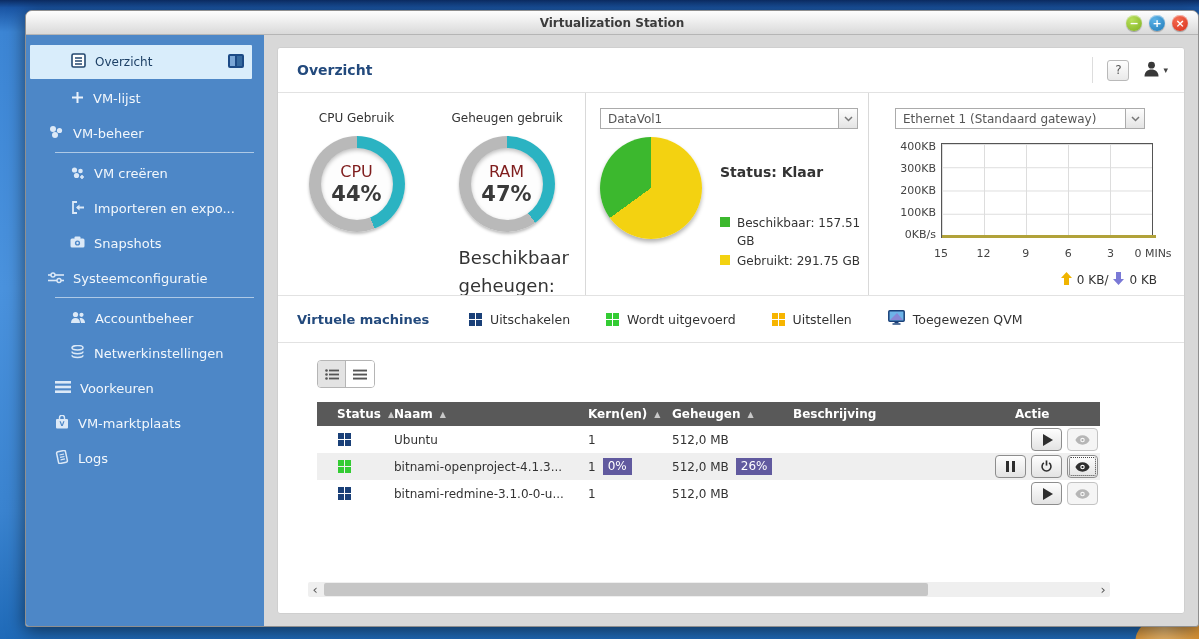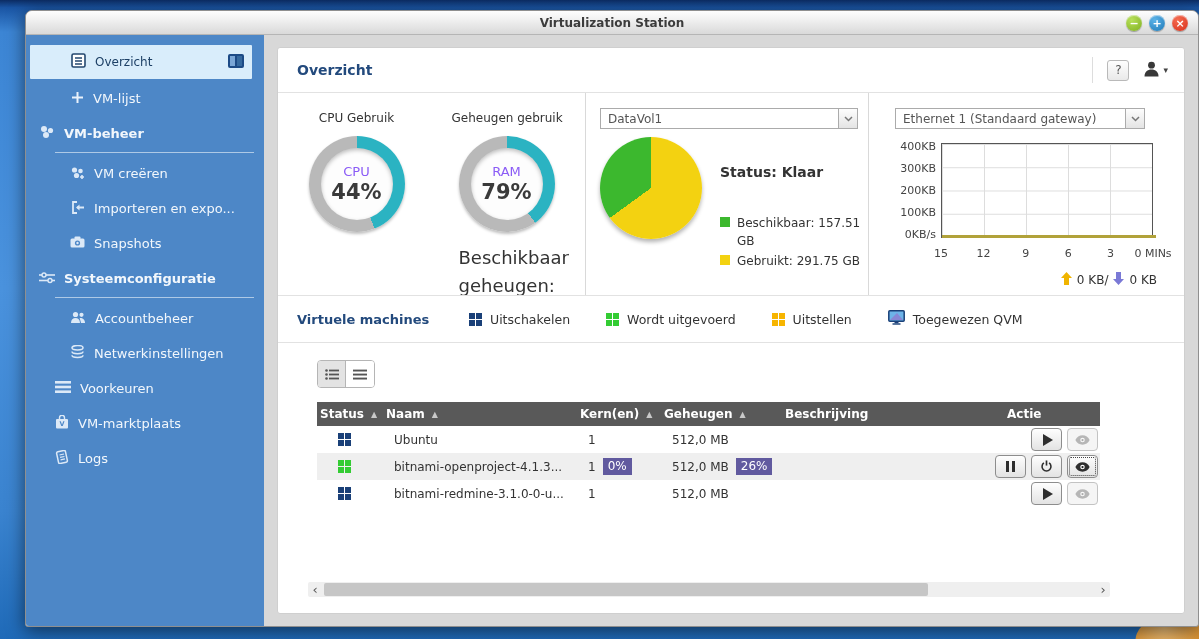--- a/index.html
+++ b/index.html
@@ -26,21 +26,21 @@
     box-shadow:inset 0 1px 1px rgba(255,255,255,.6), 0 1px 1px rgba(0,0,0,.3); }
   .wbtn.min { background:radial-gradient(circle at 35% 30%, #b8e05a, #7fb020); }
   .wbtn.max { background:radial-gradient(circle at 35% 30%, #5cb3e8, #1f7ab8); }
   .wbtn.close { background:radial-gradient(circle at 35% 30%, #f56c50, #d8301c); }
   .winbody { flex:1; display:flex; min-height:0; border-radius:0 0 3px 3px; overflow:hidden; }
   
   .sidebar { width:238px; flex:0 0 238px; background:#4d87c7; padding-top:10px; color:#fff; }
   .side-item { height:35px; display:flex; align-items:center; gap:9px; font-size:13px; color:#f2f7fc; cursor:pointer; }
   .side-item svg { flex:0 0 auto; }
   .it-top  { padding-left:45px; }
-  .it-sec  { padding-left:13px; font-weight:bold; }
+  .it-sec  { padding-left:22px; font-weight:normal; }
   .it-sub  { padding-left:44px; }
   .it-flat { padding-left:29px; }
   .side-sel { height:34px; margin:0 12px 2px 4px; background:#d9edfb; color:#1d4066; font-weight:normal;
     display:flex; align-items:center; gap:9px; padding-left:41px; border-radius:1px; }
   .side-div { height:1px; background:rgba(255,255,255,.55); margin:1px 10px 3px 29px; }
   .collapse-ic { margin-left:auto; margin-right:8px; }
   
   .content { flex:1; padding:12px 13px 12px 13px; min-width:0; }
   .card { background:#fff; border:1px solid #cfcfcf; border-radius:3px; height:100%; position:relative; overflow:hidden; }
   .card-head { height:45px; border-bottom:1px solid #e2e2e2; display:flex; align-items:center; padding:0 16px 0 19px; }
@@ -56,21 +56,21 @@
   .dcol1 { width:308px; border-right:1px solid #d9d9d9; display:flex; justify-content:center; gap:40px; padding-top:18px; overflow:hidden; }
   .dcol2 { width:283px; border-right:1px solid #d9d9d9; padding:15px 0 0 14px; overflow:hidden; }
   .dcol3 { flex:1; padding:15px 0 0 26px; overflow:hidden; }
   .gauge-block { width:110px; text-align:center; }
   .gauge-title { font-size:12px; color:#333; margin-bottom:11px; white-space:nowrap; }
   .donut { width:96px; height:96px; border-radius:50%; margin:0 auto; position:relative;
     background:conic-gradient(var(--fg) 0 calc(var(--pct)*1%), var(--bg) 0);
     box-shadow:0 2px 3px rgba(0,0,0,.25); }
   .donut-hole { position:absolute; inset:12px; background:#fdfdfd; border-radius:50%;
     box-shadow:inset 0 2px 4px rgba(0,0,0,.25); display:flex; flex-direction:column; align-items:center; justify-content:center; }
-  .donut-name { font-size:13px; color:#8b5cf6; }
+  .donut-name { font-size:16px; color:#7f1d1d; }
   .donut-val { font-size:21px; font-weight:bold; color:#3a3a3a; margin-top:1px; }
   .gauge-foot { margin-top:12px; font-size:18px; color:#333; line-height:1.55; width:96px; margin-left:auto; margin-right:auto; }
   
   .select { height:21px; border:1px solid #ababab; background:#fff; display:flex; align-items:center; color:#555; }
   .select .sel-text { flex:1; padding:0 7px; white-space:nowrap; overflow:hidden; }
   .sel-btn { width:19px; height:100%; border-left:1px solid #ababab; background:linear-gradient(#fdfdfd,#e4e4e4);
     display:flex; align-items:center; justify-content:center; }
   
   .pie-row { display:flex; margin-top:8px; }
   .pie { width:102px; height:102px; border-radius:50%; flex:0 0 auto;
@@ -104,21 +104,21 @@
   .toggle-row { padding:17px 0 0 39px; }
   .tgroup { display:inline-flex; border:1px solid #b5b5b5; border-radius:4px; overflow:hidden; background:#fff; }
   .tbtn { width:28px; height:26px; display:flex; align-items:center; justify-content:center; }
   .tbtn.left { background:#e3e3e3; border-right:1px solid #b5b5b5; }
   .tbtn.right { background:#fff; }
   
   .vm-table { margin:14px 0 0 39px; width:783px; }
   .thead { background:#595959; height:24px; display:flex; align-items:center; color:#fff; font-weight:bold; font-size:12px; }
   .th { display:flex; align-items:center; gap:7px; }
   .sort { font-size:8px; color:#c9c9c9; font-weight:normal; }
-  .th1{width:69px; padding-left:3px;} .th2{width:194px;} .th3{width:84px;} .th4{width:121px;} .th5{width:187px;} .th6{width:120px; padding-left:35px;}
+  .th1{width:77px; padding-left:20px;} .th2{width:194px;} .th3{width:84px;} .th4{width:121px;} .th5{width:187px;} .th6{width:120px; padding-left:35px;}
   .trow { height:27px; display:flex; align-items:center; font-size:12px; color:#333; }
   .trow.alt { background:#efefef; }
   .td1{width:77px; padding-left:21px;} .td2{width:194px;} .td3{width:84px; display:flex; align-items:center;}
   .td4{width:121px; display:flex; align-items:center;} .td5{width:187px;}
   .td6{width:120px; display:flex; justify-content:flex-end; gap:5px; padding-right:2px;}
   .badge { background:var(--c); color:#fff; padding:2px 5px 3px; margin-left:7px; font-size:12px; line-height:1; }
   .abtn { width:31px; height:23px; border:1px solid #8d8d8d; border-radius:4px;
     background:linear-gradient(#fefefe,#e3e3e3); display:flex; align-items:center; justify-content:center; }
   .abtn.disabled { border-color:#c3c3c3; background:#f5f5f5; }
   .abtn.disabled svg { opacity:.35; }
@@ -332,21 +332,21 @@
                   <span class="donut-name">CPU</span>
                   <span class="donut-val">44%</span>
                 </div>
               </div>
             </div>
             <div class="gauge-block">
               <div class="gauge-title">Geheugen gebruik</div>
               <div class="donut" style="--pct: 40; --fg: #2bb3c2; --bg: #b9b9b9;">
                 <div class="donut-hole">
                   <span class="donut-name">RAM</span>
-                  <span class="donut-val">79%</span>
+                  <span class="donut-val">47%</span>
                 </div>
               </div>
               <div class="gauge-foot">Beschikbaar geheugen:</div>
             </div>
           </div>
 
           <div class="dcol2">
             <div class="select" style="width:258px;">
               <span class="sel-text">DataVol1</span>
               <span class="sel-btn">

